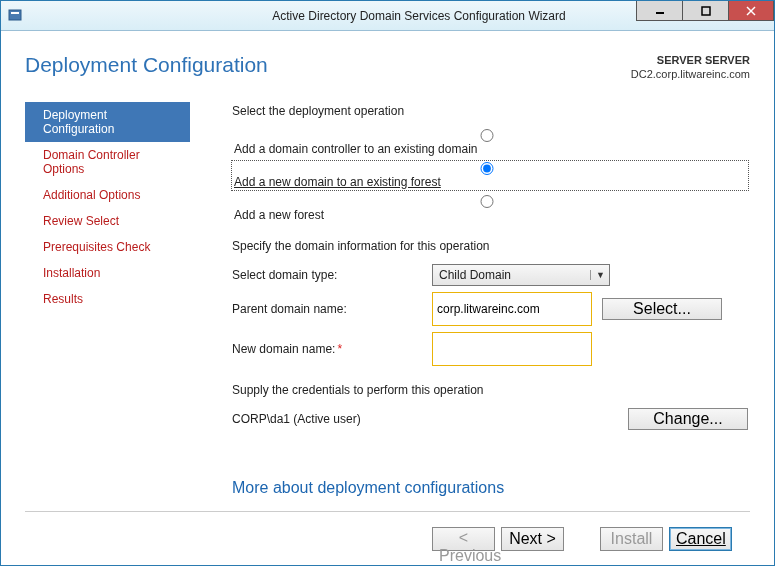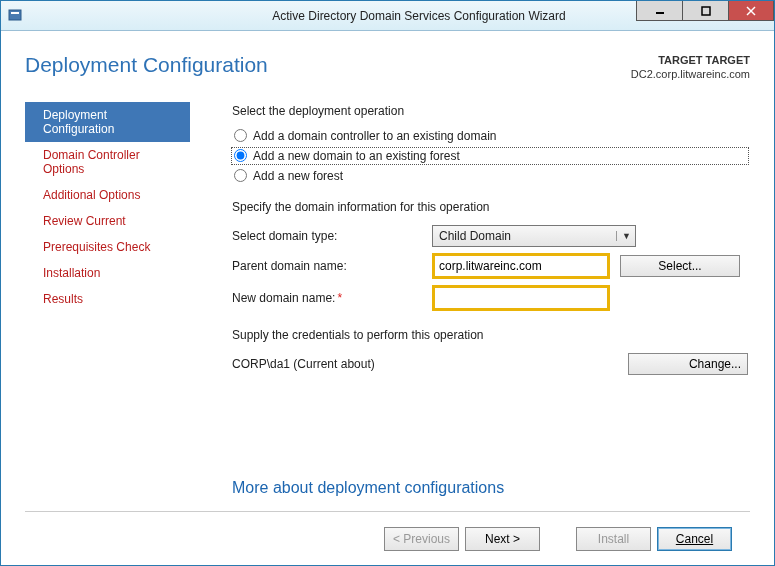--- a/index.html
+++ b/index.html
@@ -17,33 +17,33 @@
   .header-row { display:flex; justify-content:space-between; align-items:flex-start; margin-bottom:12px;}
   .page-title { color:#2e72b6; font-size:21px; font-weight:400; }
   .target { text-align:right; font-size:11px; color:#333; line-height:1.3; }
   .target .lbl { font-weight:bold; }
   .body-row { display:flex; flex:1; min-height:0; }
   .sidebar { width:180px; padding-top:8px; }
   .step { font-size:12px; padding:6px 10px 6px 18px; color:#b91c1c; cursor:default; }
   .step.active { background:#3f77b6; color:#fff; }
   .main { flex:1; padding:6px 2px 0 8px; font-size:12px; color:#222; position:relative; }
   .section-label { margin:4px 0 8px 0; }
-  .radio-row { display:flex; align-items:center; margin:2px 0; padding:1px 2px;}
+  .radio-row { display:flex; margin:2px 0; padding:1px 2px;flex-direction:column;}
   .radio-row input { margin:0 6px 0 0; }
-  .radio-row.focused { outline:1px dotted #555; }
+  .radio-row.focused { outline:1px dotted #555;text-decoration:underline; }
   .form-row { display:flex; align-items:center; margin:3px 0; }
   .form-row .lbl { width:200px; }
   .form-row .req { color:#d22; margin-left:2px; }
-  .select { width:204px; height:22px; border:1px solid #777; background:linear-gradient(#f7f7f7,#e5e5e5); display:flex; align-items:center; justify-content:space-between; padding:0 4px 0 6px; }
+  .select { width:178px; height:22px; border:1px solid #777; background:linear-gradient(#f7f7f7,#e5e5e5); display:flex; align-items:center; justify-content:space-between; padding:0 4px 0 6px; }
   .select .caret { border-left:1px solid #999; padding-left:5px; font-size:9px; color:#333;}
-  .txt { width:178px; height:22px; border:3px solid #eab308; padding:10px 4px; font-size:12px; }
-  .btn-small { width:120px; height:22px; border:1px solid #888; background:linear-gradient(#f7f7f7,#e5e5e5); font-size:12px; margin-left:10px; }
+  .txt { width:160px; height:22px; border:1px solid #eab308; padding:16px 4px; font-size:12px; }
+  .btn-small { width:120px; height:22px; border:1px solid #888; background:linear-gradient(#f7f7f7,#e5e5e5); font-size:16px; margin-left:10px; }
   .link { color:#1d66b0; font-size:16px; cursor:pointer; margin-top:auto; padding:8px 0 14px 0;}
   .footer { border-top:1px solid #ccc; height:54px; display:flex; align-items:center; justify-content:flex-end; padding:0 18px; gap:6px;}
-  .footer .btn { width:75px; height:24px; border:1px solid #888; background:linear-gradient(#f7f7f7,#e5e5e5); font-size:12px;}
+  .footer .btn { width:63px; height:24px; border:1px solid #888; background:linear-gradient(#f7f7f7,#e5e5e5); font-size:16px;}
   .footer .btn:disabled { color:#999; }
   .footer .gap { width:24px; }
   .footer .btn.cancel { border:1px solid #2a7ab0; box-shadow:0 0 0 1px #7db6df inset;text-decoration:underline;}
 </style>
 </head>
 <body>
 
 <div class="window">
   <div class="titlebar">
     <div class="sysicon">
@@ -71,31 +71,31 @@
           </svg>
         </div>
     </div>
   </div>
 
   <div class="content">
     <div class="inner">
       <div class="header-row">
         <div class="page-title">Deployment Configuration</div>
         <div class="target">
-          <div class="lbl">TARGET TARGET</div>
+          <div class="lbl">SERVER SERVER</div>
           <div>DC2.corp.litwareinc.com</div>
         </div>
       </div>
 
       <div class="body-row">
         <div class="sidebar">
           <div class="step active">Deployment Configuration</div>
           <div class="step">Domain Controller Options</div>
           <div class="step">Additional Options</div>
-          <div class="step">Review Current</div>
+          <div class="step">Review Select</div>
           <div class="step">Prerequisites Check</div>
           <div class="step">Installation</div>
           <div class="step">Results</div>
         </div>
 
         <div class="main" style="display:flex;flex-direction:column;margin-left:34px;">
           <div class="section-label">Select the deployment operation</div>
 
           <label class="radio-row">
             <input type="radio" name="op" style="">
@@ -129,22 +129,22 @@
           <div class="form-row">
             <span class="lbl">
               <span>New domain name:</span><span class="req">*</span>
             </span>
             <input class="txt" type="text" value="" style="">
           </div>
 
           <div class="section-label" style="margin-top:14px;">Supply the credentials to perform this operation</div>
 
           <div class="form-row">
-            <span style="width:388px;">CORP\da1 (Current about)</span>
-            <button class="btn-small" style="margin-left:8px;text-align:right;">Change...</button>
+            <span style="width:388px;">CORP\da1 (Active user)</span>
+            <button class="btn-small" style="margin-left:8px;">Change...</button>
           </div>
 
           <div class="link">More about deployment configurations</div>
         </div>
       </div>
 
       <div class="footer">
         <button class="btn" disabled="">&lt; Previous</button>
         <button class="btn">Next &gt;</button>
         <div class="gap"></div>

